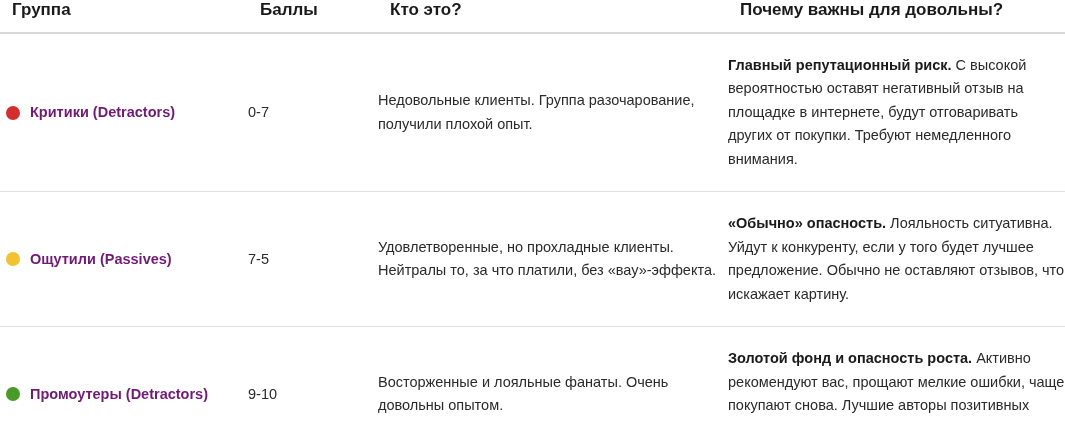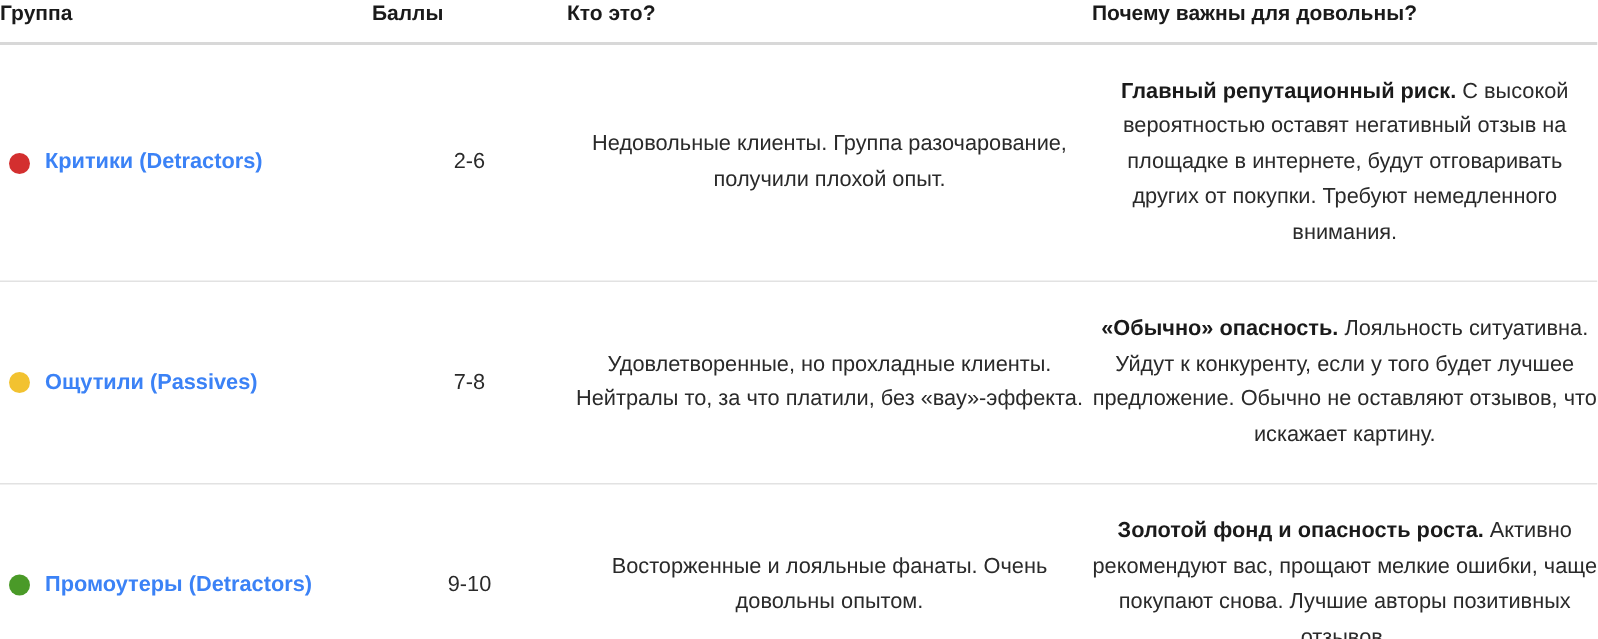--- a/index.html
+++ b/index.html
@@ -19,35 +19,34 @@
     box-sizing: border-box;
     padding: 0;
   }
   table.nps-table {
     width: 1065px;
     border-collapse: collapse;
     table-layout: fixed;
   }
   table.nps-table thead th {
     text-align: left;
-    font-size: 14px;
+    font-size: 17px;
     font-weight: bold;
     color: #1a1a1a;
-    padding: 0 0 12px 0;
+    padding: 0 0 12px 12px;
     vertical-align: top;
     border-bottom: 2px solid #d8d8d8;
   }
   table.nps-table tbody td {
     vertical-align: middle;
     padding: 20px 0 20px 0;
     border-bottom: 1px solid #e2e2e2;
     font-size: 14.5px;
     line-height: 1.62;
     color: #2a2a2a;
-    text-align: center;
   }
   table.nps-table tbody tr:last-child td {
     border-bottom: none;
   }
   
   .col-group   { width: 248px; }
   .col-score   { width: 130px; }
   .col-who     { width: 350px; }
   .col-why     { width: 337px; }
 
@@ -79,21 +78,21 @@
   .dot {
     width: 14px;
     height: 14px;
     border-radius: 50%;
     flex: 0 0 auto;
     display: inline-block;
   }
   .group-label {
     font-weight: bold;
     font-size: 14.5px;
-    color: #3b82f6;
+    color: #701a75;
     white-space: nowrap;
   }
   .why-lead {
     font-weight: bold;
     color: #1a1a1a;
   }
 </style>
 </head>
 <body>
 
@@ -114,32 +113,32 @@
       </tr>
     </thead>
     <tbody>
       <tr>
         <td class="cell-group">
           <div class="group-inner">
             <span class="dot" style="background: rgb(211, 47, 47);"></span>
             <span class="group-label">Критики (Detractors)</span>
           </div>
         </td>
-        <td class="cell-score">2-6</td>
+        <td class="cell-score">0-7</td>
         <td class="cell-who">Недовольные клиенты. Группа разочарование, получили плохой опыт.</td>
         <td class="cell-why"><span class="why-lead">Главный репутационный риск.</span><span> С высокой вероятностью оставят негативный отзыв на площадке в интернете, будут отговаривать других от покупки. Требуют немедленного внимания.</span></td>
       </tr>
       <tr>
         <td class="cell-group">
           <div class="group-inner">
             <span class="dot" style="background: rgb(242, 194, 48);"></span>
             <span class="group-label">Ощутили (Passives)</span>
           </div>
         </td>
-        <td class="cell-score">7-8</td>
+        <td class="cell-score">7-5</td>
         <td class="cell-who">Удовлетворенные, но прохладные клиенты. Нейтралы то, за что платили, без «вау»-эффекта.</td>
         <td class="cell-why"><span class="why-lead">«Обычно» опасность.</span><span> Лояльность ситуативна. Уйдут к конкуренту, если у того будет лучшее предложение. Обычно не оставляют отзывов, что искажает картину.</span></td>
       </tr>
       <tr>
         <td class="cell-group">
           <div class="group-inner">
             <span class="dot" style="background: rgb(74, 154, 40);"></span>
             <span class="group-label">Промоутеры (Detractors)</span>
           </div>
         </td>

